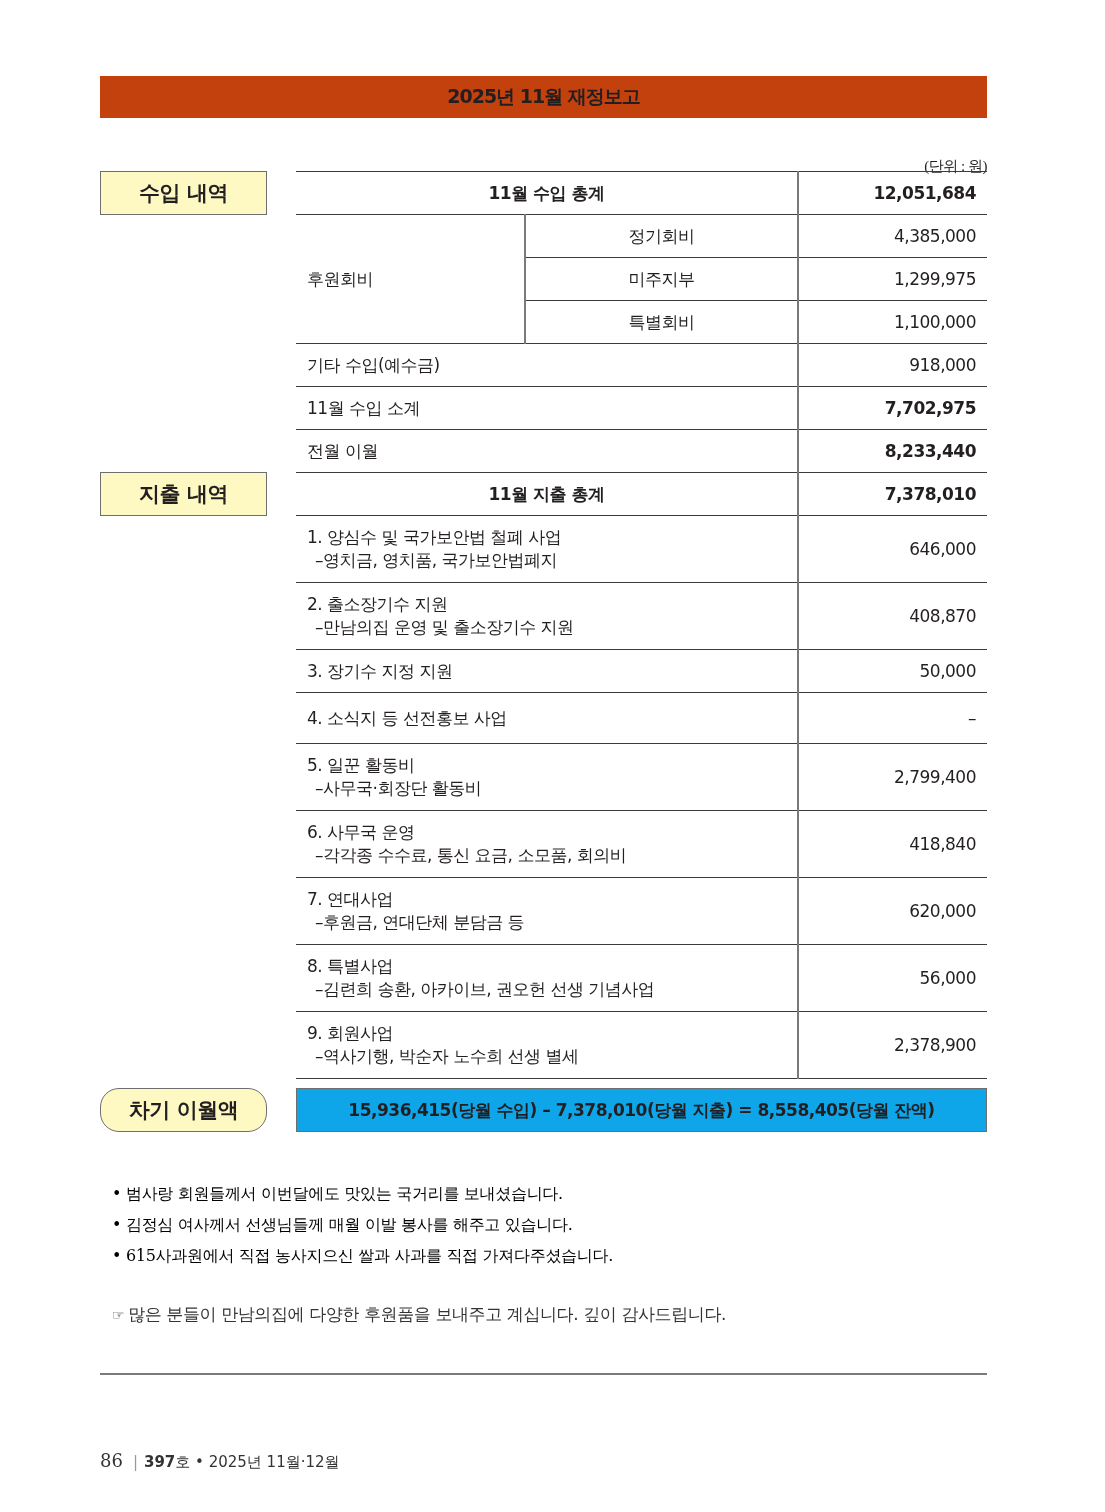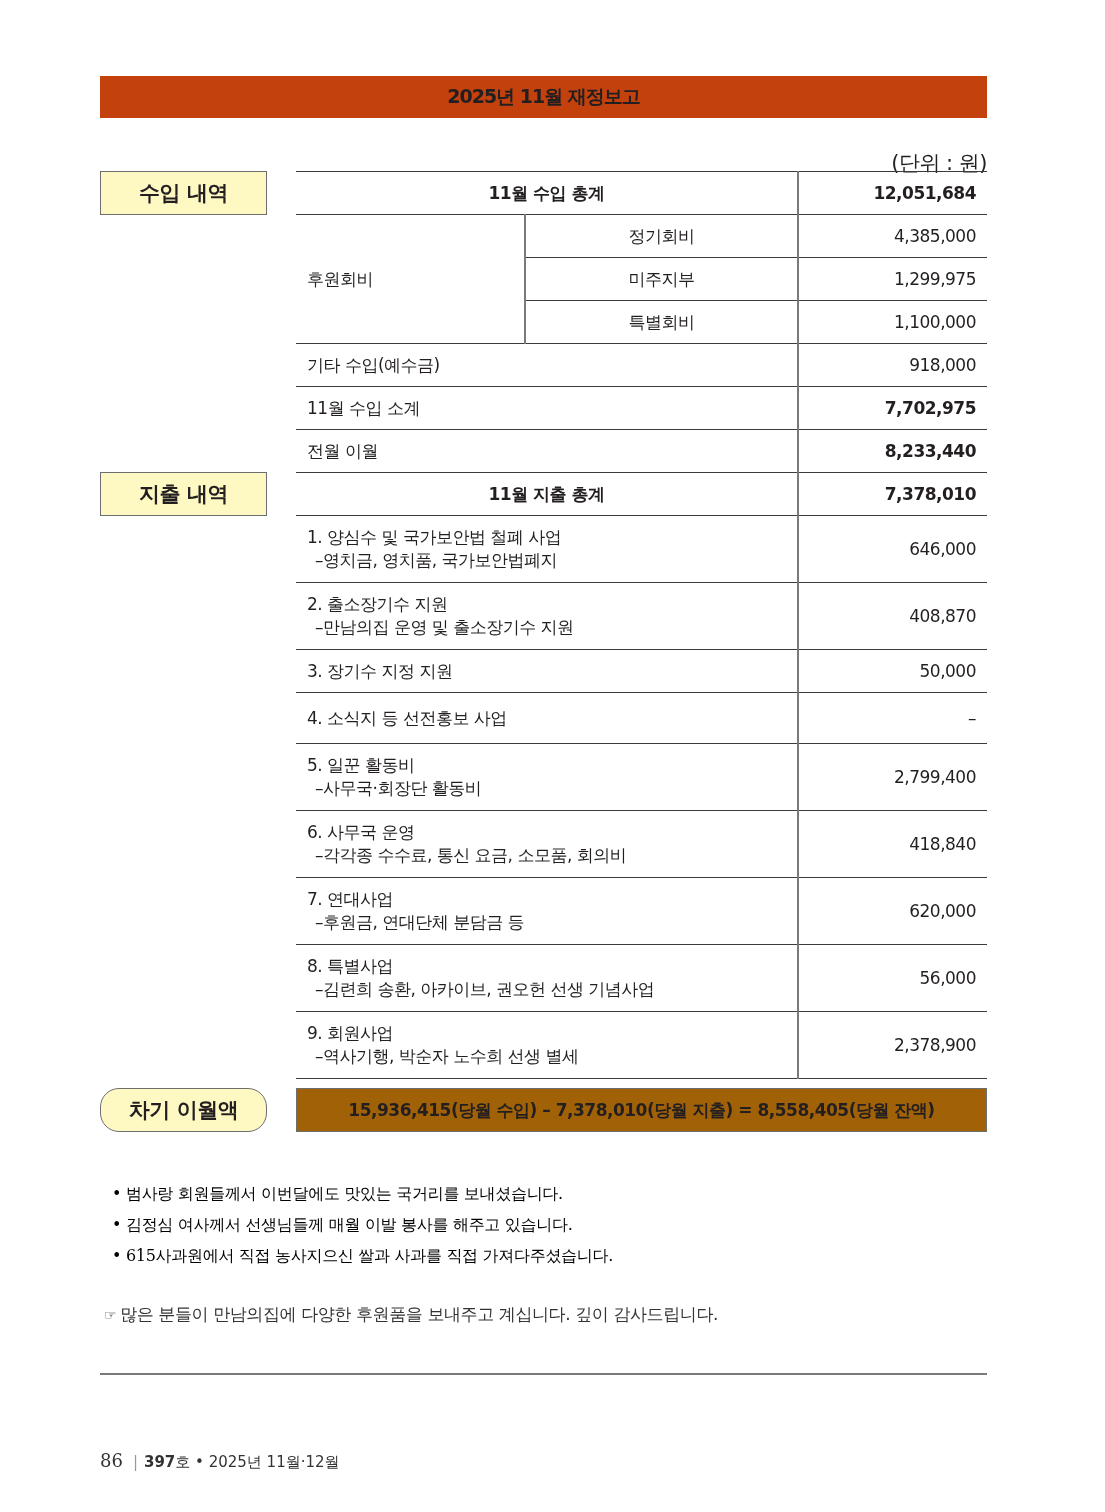--- a/index.html
+++ b/index.html
@@ -10,22 +10,22 @@
     }
     .page { position: relative; width: 1105px; height: 1512px; }
 
     .title-bar {
       position: absolute; left: 100px; top: 76px; width: 887px; height: 42px;
       background: #c2410c;
       display: flex; align-items: center; justify-content: center;
       font-size: 19px; font-weight: bold; letter-spacing: -1px;
     }
     .unit {
-      position: absolute; right: 118px; top: 149px;
-      font-size: 21px; letter-spacing: -0.5px;
+      position: absolute; right: 118px; top: 157px;
+      font-size: 15px; letter-spacing: -0.5px; font-family: Liberation Serif, serif;
     }
 
     .side-label {
       position: absolute; left: 100px; width: 167px; height: 44px;
       background: #fef9c3; border: 1.5px solid #6d6e70;
       display: flex; align-items: center; justify-content: center;
       font-size: 21px; font-weight: bold; letter-spacing: -0.5px;
     }
 
     table.fin {
@@ -44,36 +44,36 @@
     table.fin td.center { text-align: center; }
     table.fin td.bold { font-weight: bold; }
     table.fin tr.h43 td { height: 43px; }
     table.fin tr.h57 td { height: 51px; }
     table.fin tr.h67 td { height: 67px; }
     .sub { display: block; padding-left: 8px; }
     .main { display: block; }
 
     .balance-box {
       position: absolute; left: 296px; top: 1088px; width: 691px; height: 44px;
-      background: #a16207; border: 1.5px solid #6d6e70;
+      background: #0ea5e9; border: 1.5px solid #6d6e70;
       display: flex; align-items: center; justify-content: center;
       font-size: 17px; font-weight: bold; letter-spacing: -0.5px;
     }
 
     .notes {
       position: absolute; left: 112px; top: 1178px;
       font-family: "DejaVu Serif", "Liberation Serif", serif;
       font-size: 16px; letter-spacing: -0.3px; line-height: 31px;
       color: #000000;
     }
     .notes li { list-style: none; }
     .notes li::before { content: "• "; }
 
     .thanks {
-      position: absolute; left: 104px; top: 1303px;
+      position: absolute; left: 112px; top: 1303px;
       font-size: 17px; letter-spacing: -0.4px; color: #333;
     }
     .hand-icon { font-size: 14px; margin-right: 4px; }
 
     .rule {
       position: absolute; left: 100px; top: 1373px; width: 887px; height: 0;
       border-top: 2px solid #7a7a7a;
     }
     .footer {
       position: absolute; left: 100px; top: 1425px;

